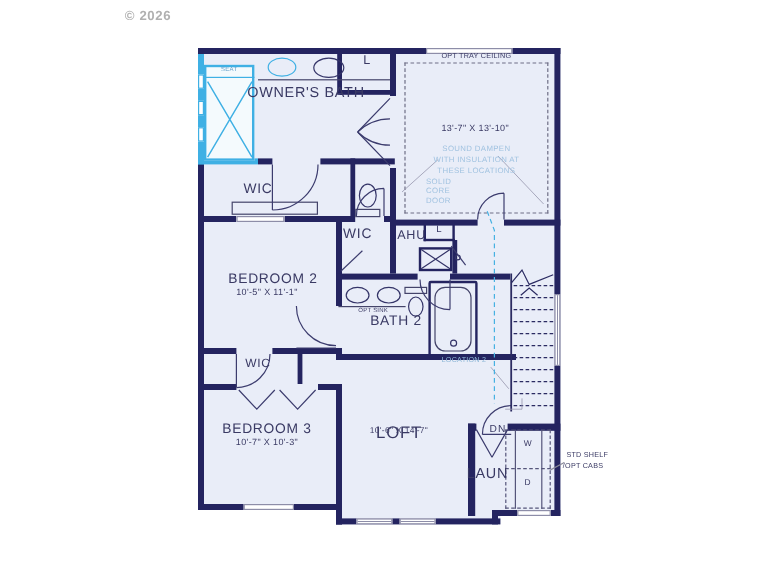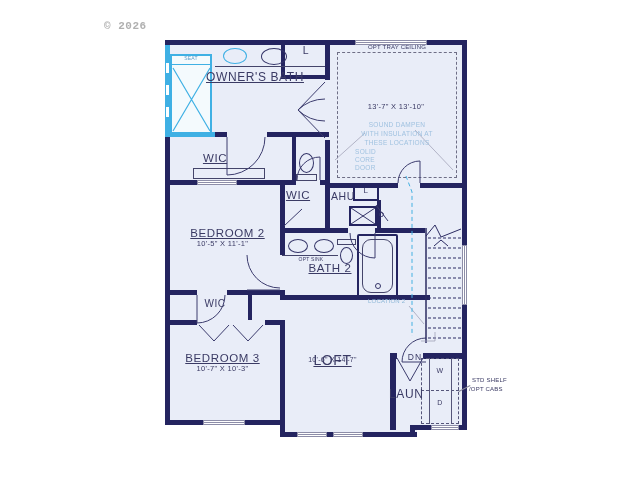--- a/index.html
+++ b/index.html
@@ -9,39 +9,39 @@
   #plan{position:absolute;left:165px;top:40px;width:302px;height:400px;}
   .floor{position:absolute;background:#e9edf8;}
   .wall{position:absolute;background:#242460;}
   .wall.cyan{background:#3fb0e4;}
   .window{position:absolute;background:#fff;border:1px solid #8d8da8;box-sizing:border-box;
           background-image:linear-gradient(to bottom,transparent 44%,#8d8da8 44%,#8d8da8 58%,transparent 58%);}
   .windowV{position:absolute;background:#fff;border:1px solid #8d8da8;box-sizing:border-box;
           background-image:linear-gradient(to right,transparent 44%,#8d8da8 44%,#8d8da8 58%,transparent 58%);}
   .windowC{position:absolute;background:#fff;border:1px solid #3fb0e4;box-sizing:border-box;}
   .lbl{position:absolute;color:#3a3a64;letter-spacing:.6px;text-align:center;white-space:nowrap;line-height:1.15;}
-  .room{font-size:11.5px;text-decoration:underline;}
+  .room{font-size:11.5px;}
   .dim{font-size:7.5px;letter-spacing:.3px;}
   .big{font-size:13px;letter-spacing:1px;}
   .md{font-size:10.5px;}
   .xs{font-size:6px;letter-spacing:.2px;}
   .xxs{font-size:5px;letter-spacing:.2px;}
   .note{color:#a0c2e0;font-size:6.5px;letter-spacing:.3px;}
   .loc{color:#8fb8d8;}
   .wrap{white-space:normal;}
   .fix{position:absolute;box-sizing:border-box;}
   .oval{border:1.5px solid #343468;border-radius:50%;}
   .oval.cy{border-color:#3fb0e4;}
   .thin{border:1px solid #44446a;}
   .dashbox{position:absolute;border:1px dashed #55557a;box-sizing:border-box;}
   .tray{position:absolute;border:1px dashed #6e6e86;box-sizing:border-box;}
   #banner{position:absolute;left:487px;top:0;width:157px;height:21px;background:#fbf9d0;
           display:flex;align-items:center;}
   #banner span{font-weight:bold;font-size:12.5px;color:#101010;padding-left:6px;letter-spacing:.3px;}
-  #copyright{position:absolute;left:104px;top:20px;color:#b0b0b0;font-size:11px;font-weight:bold;letter-spacing:.5px;font-family:Liberation Mono, monospace;}
+  #copyright{position:absolute;left:104px;top:8px;color:#b0b0b0;font-size:11px;font-weight:bold;letter-spacing:.5px;}
   svg{position:absolute;left:0;top:0;pointer-events:none;}
   .shelfnote{position:absolute;color:#3a3a64;font-size:6px;letter-spacing:.2px;white-space:nowrap;}
   .leader{position:absolute;width:13px;height:1px;background:#8a8a9a;transform:rotate(-28deg);}
 </style>
 </head>
 <body>
 
 <div id="stage">
 
   <div id="copyright">© 2026</div>

